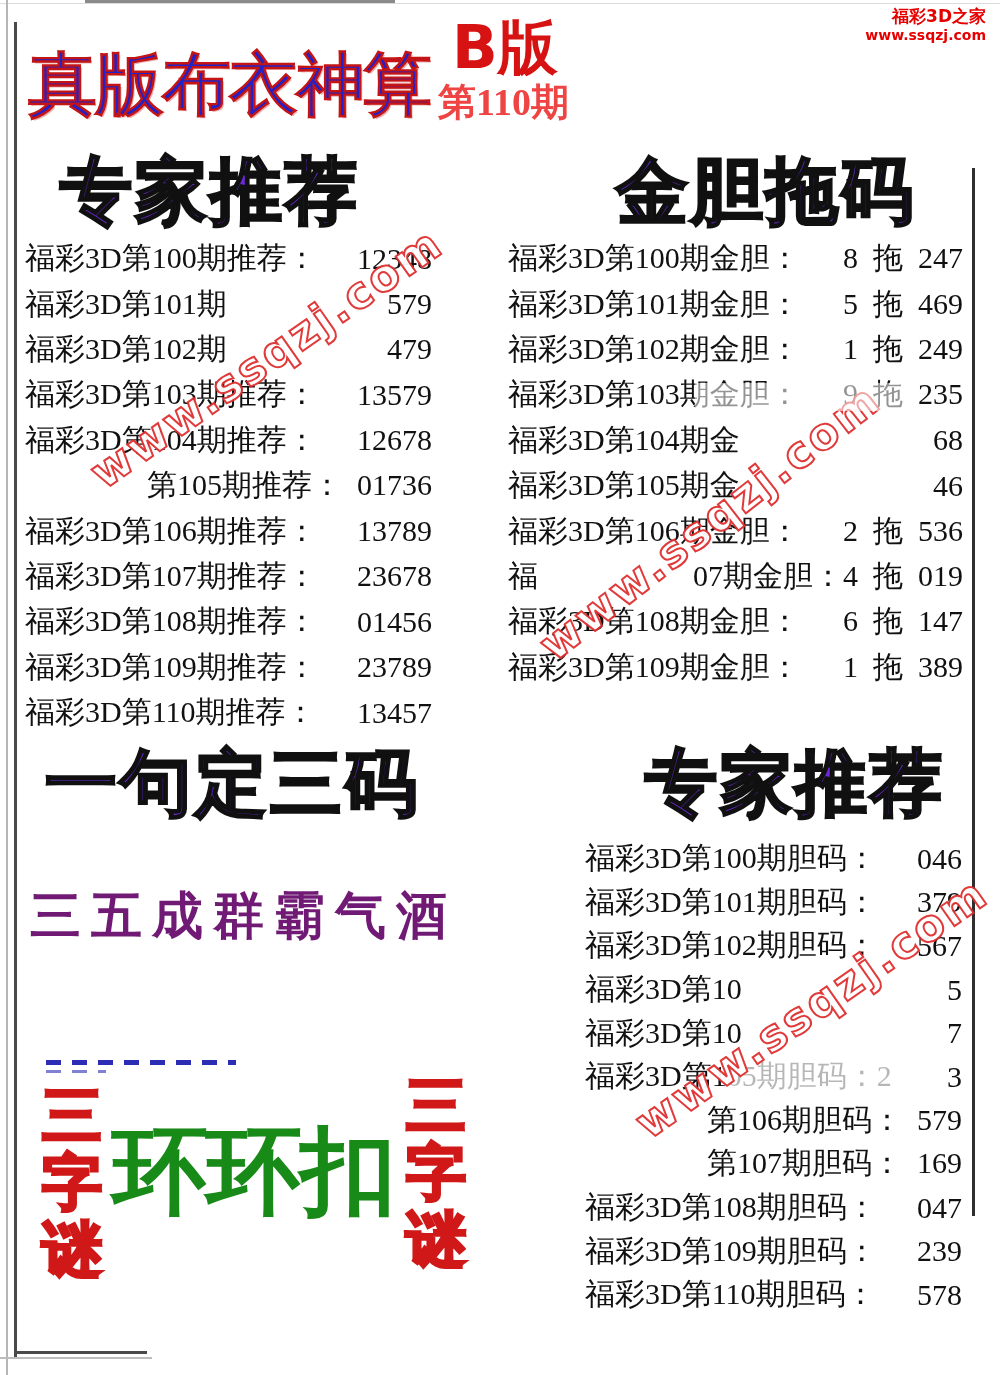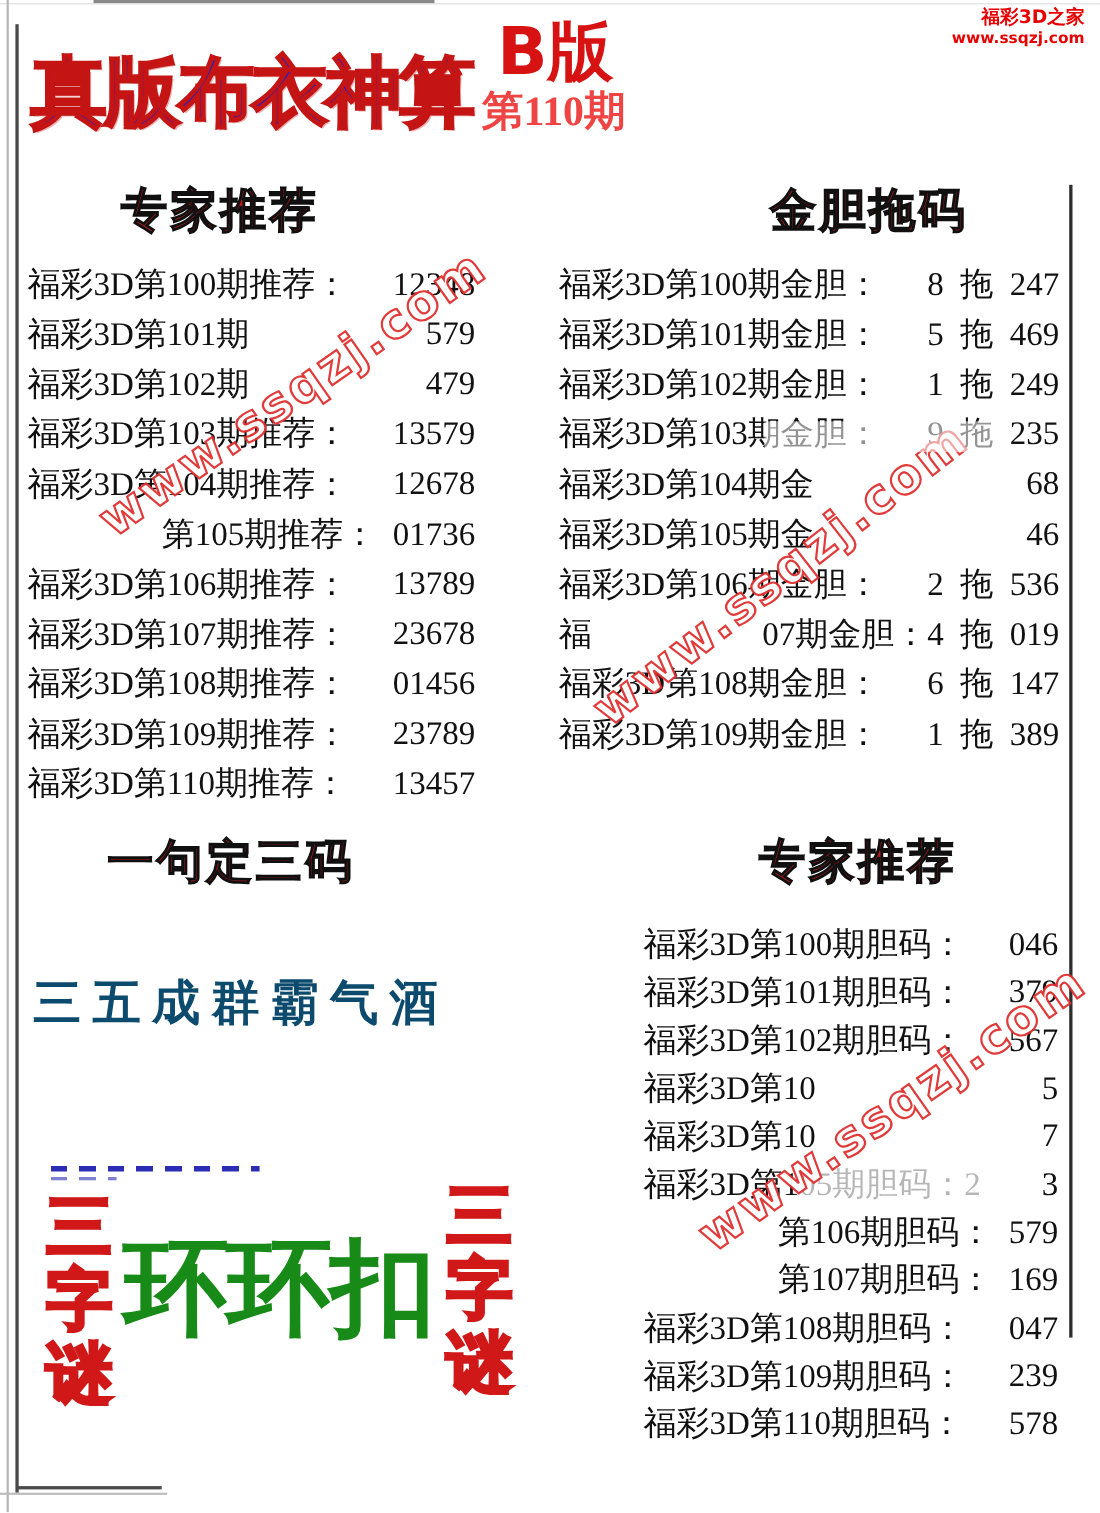--- a/index.html
+++ b/index.html
@@ -2,44 +2,44 @@
 <html><head>
 <meta charset="utf-8">
 <style>
   html,body{margin:0;padding:0;background:#fff;}
   .page{position:relative;width:1000px;height:1375px;background:#ffffff;overflow:hidden;
         font-family:"Liberation Serif","DejaVu Serif",serif;color:#111;}
   .abs{position:absolute;}
   
   .line{position:absolute;background:#555;}
   
-  .t-main{font-family:"DejaVu Sans","Liberation Sans",sans-serif;font-weight:700;font-size:69px;
+  .t-main{font-family:"DejaVu Sans","Liberation Sans",sans-serif;font-weight:400;font-size:69px;
           line-height:78px;color:#2222c8;-webkit-text-stroke:2.4px #c41414;
           text-shadow:2px 2px 0 rgba(196,20,20,.35);letter-spacing:-2px;white-space:nowrap;}
   .b-edition{font-family:"DejaVu Sans","Liberation Sans",sans-serif;font-weight:900;font-size:60px;
           line-height:62px;color:#d61212;white-space:nowrap;}
   .issue{font-weight:700;font-size:38px;line-height:40px;color:#ef4444;white-space:nowrap;}
   .site{text-align:right;font-family:"DejaVu Sans","Liberation Sans",sans-serif;line-height:1.25;}
   .site-name{color:#e60000;font-weight:700;font-size:17px;}
   .site-url{color:#e60000;font-weight:700;font-size:14px;}
   
-  .hollow{font-family:"DejaVu Sans","Liberation Sans",sans-serif;font-weight:400;font-size:42px;
-          line-height:82px;color:#b91c1c;-webkit-text-stroke:2.6px #101010;
+  .hollow{font-family:"DejaVu Sans","Liberation Sans",sans-serif;font-weight:700;font-size:72px;
+          line-height:82px;color:#6d28d9;-webkit-text-stroke:2.6px #101010;
           text-shadow:0 0 1px rgba(0,0,0,.4);letter-spacing:3px;text-align:center;white-space:nowrap;}
   
   .rows{position:absolute;}
   .row{display:flex;align-items:center;white-space:pre;}
   .rows-top .row{height:45.4px;font-size:30px;}
   .rows-bot .row{height:43.6px;font-size:30px;}
   .seg{display:inline-block;}
   .f{opacity:.3;}
   .sp{flex:1;}
   
-  .phrase{font-family:Liberation Mono, monospace;font-weight:700;font-size:44px;
-          color:#0c4a6e;letter-spacing:10px;white-space:nowrap;}
+  .phrase{font-family:Liberation Mono, monospace;font-weight:700;font-size:51px;
+          color:#701a75;letter-spacing:10px;white-space:nowrap;}
   
   .answer{font-family:"DejaVu Sans","Liberation Sans",sans-serif;font-weight:700;font-size:96px;
           color:#178a17;letter-spacing:-2px;white-space:nowrap;}
   
   .mystery{display:flex;flex-direction:column;align-items:center;}
   .mystery span{font-family:"DejaVu Sans","Liberation Sans",sans-serif;font-weight:800;font-size:60px;
           line-height:67px;color:#ffffff;-webkit-text-stroke:3px #d01818;
           text-shadow:0 0 1px rgba(208,24,24,.5);}
   
   .wm{position:absolute;font-family:"DejaVu Sans","Liberation Sans",sans-serif;font-weight:700;
@@ -65,21 +65,21 @@
 
   <div class="abs t-main" style="left:28px;top:45px;">真版布衣神算</div>
   <div class="abs b-edition" style="left:452px;top:16px;">B版</div>
   <div class="abs issue" style="left:438px;top:82px;">第110期</div>
   <div class="abs site" style="right:14px;top:6px;margin-left:45px;">
     <div class="site-name">福彩3D之家</div>
     <div class="site-url">www.ssqzj.com</div>
   </div>
 
   <div class="abs hollow" style="left:60px;top:150px;width:280px;">专家推荐</div>
-  <div class="abs hollow" style="left:650px;top:150px;width:280px;">金胆拖码</div>
+  <div class="abs hollow" style="left:616px;top:150px;width:280px;">金胆拖码</div>
   <div class="abs hollow" style="left:45px;top:742px;width:330px;">一句定三码</div>
   <div class="abs hollow" style="left:645px;top:742px;width:270px;">专家推荐</div>
 
   <div class="rows rows-top" style="left:25px;top:236px;width:407px;">
 
       <div class="row">
         <span class="seg l">福彩3D第100期推荐：</span>
         
         <span class="sp"></span>
         <span class="seg r">12348</span>

